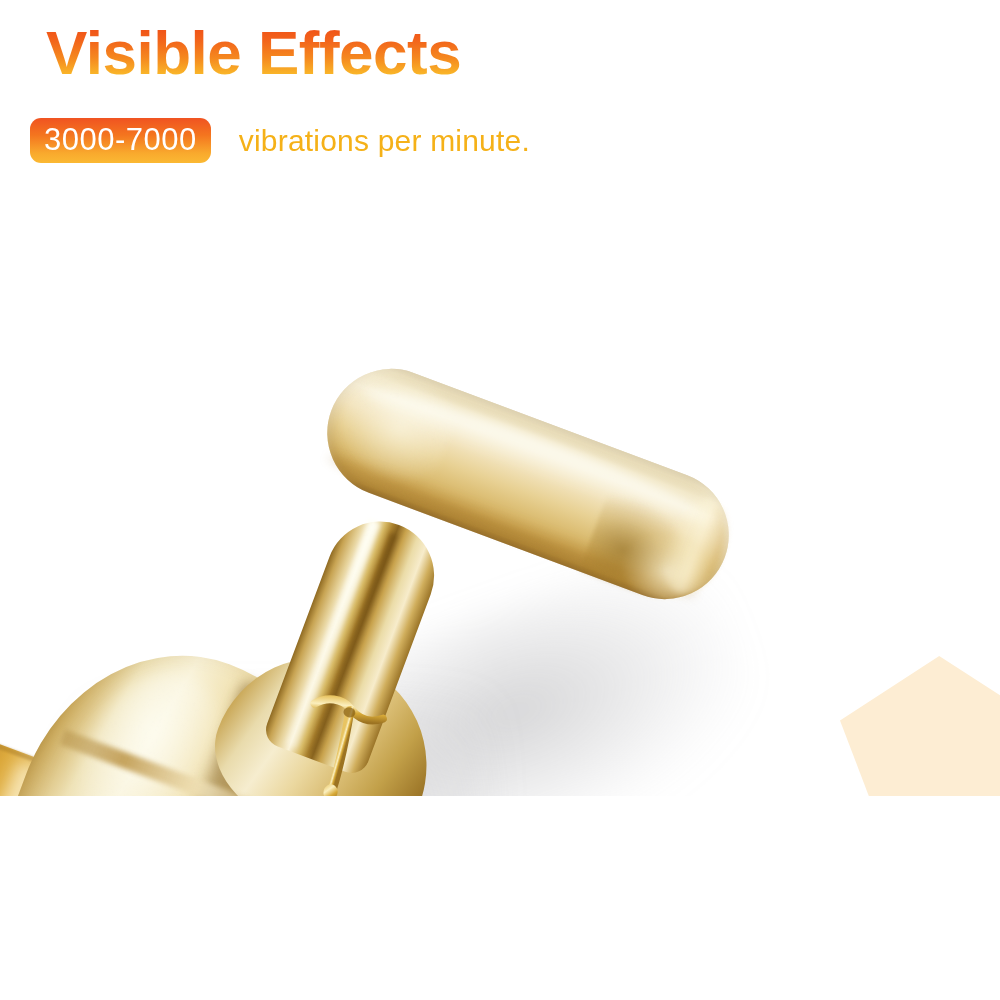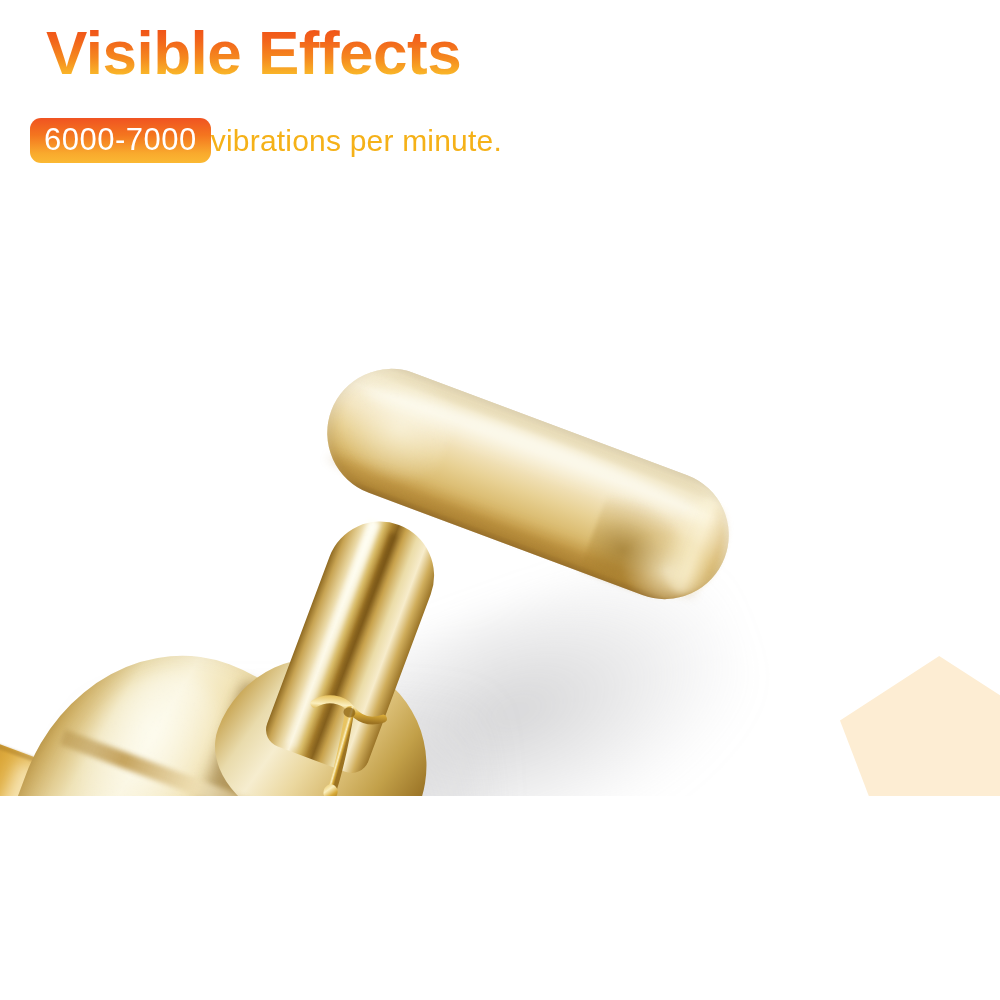--- a/index.html
+++ b/index.html
@@ -71,21 +71,21 @@
     padding: 5px 14px 7px 14px;
     border-radius: 11px;
     background: linear-gradient(to bottom, #F05321 0%, #F4751F 38%, #F9A92D 78%, #FBB933 100%);
     color: #ffffff;
     font-size: 31px;
     font-weight: 400;
     letter-spacing: 0.5px;
     line-height: 1.08;
   }
   .sub-text {
-    margin-left: 0;
+    margin-left: 28px;
     font-size: 30px;
     color: #F5B118;
     font-weight: 400;
     letter-spacing: 0.2px;
   }
   .sub-line-2 {
     position: absolute;
     left: 38px;
     top: 178px;
     font-size: 30px;
@@ -412,21 +412,21 @@
 </head>
 <body>
 
 <div class="canvas">
 
   <div class="corner-accent"></div>
 
   <div class="headline">Visible Effects</div>
 
   <div class="sub-line-1">
-    <span class="badge">6000-7000</span>
+    <span class="badge">3000-7000</span>
     <span class="sub-text">vibrations per minute.</span>
   </div>
 
 
   <div class="product">
 
     <div class="prod-shadow"></div>
     <div class="prod-shadow-2"></div>
 
     <div class="barrel">

